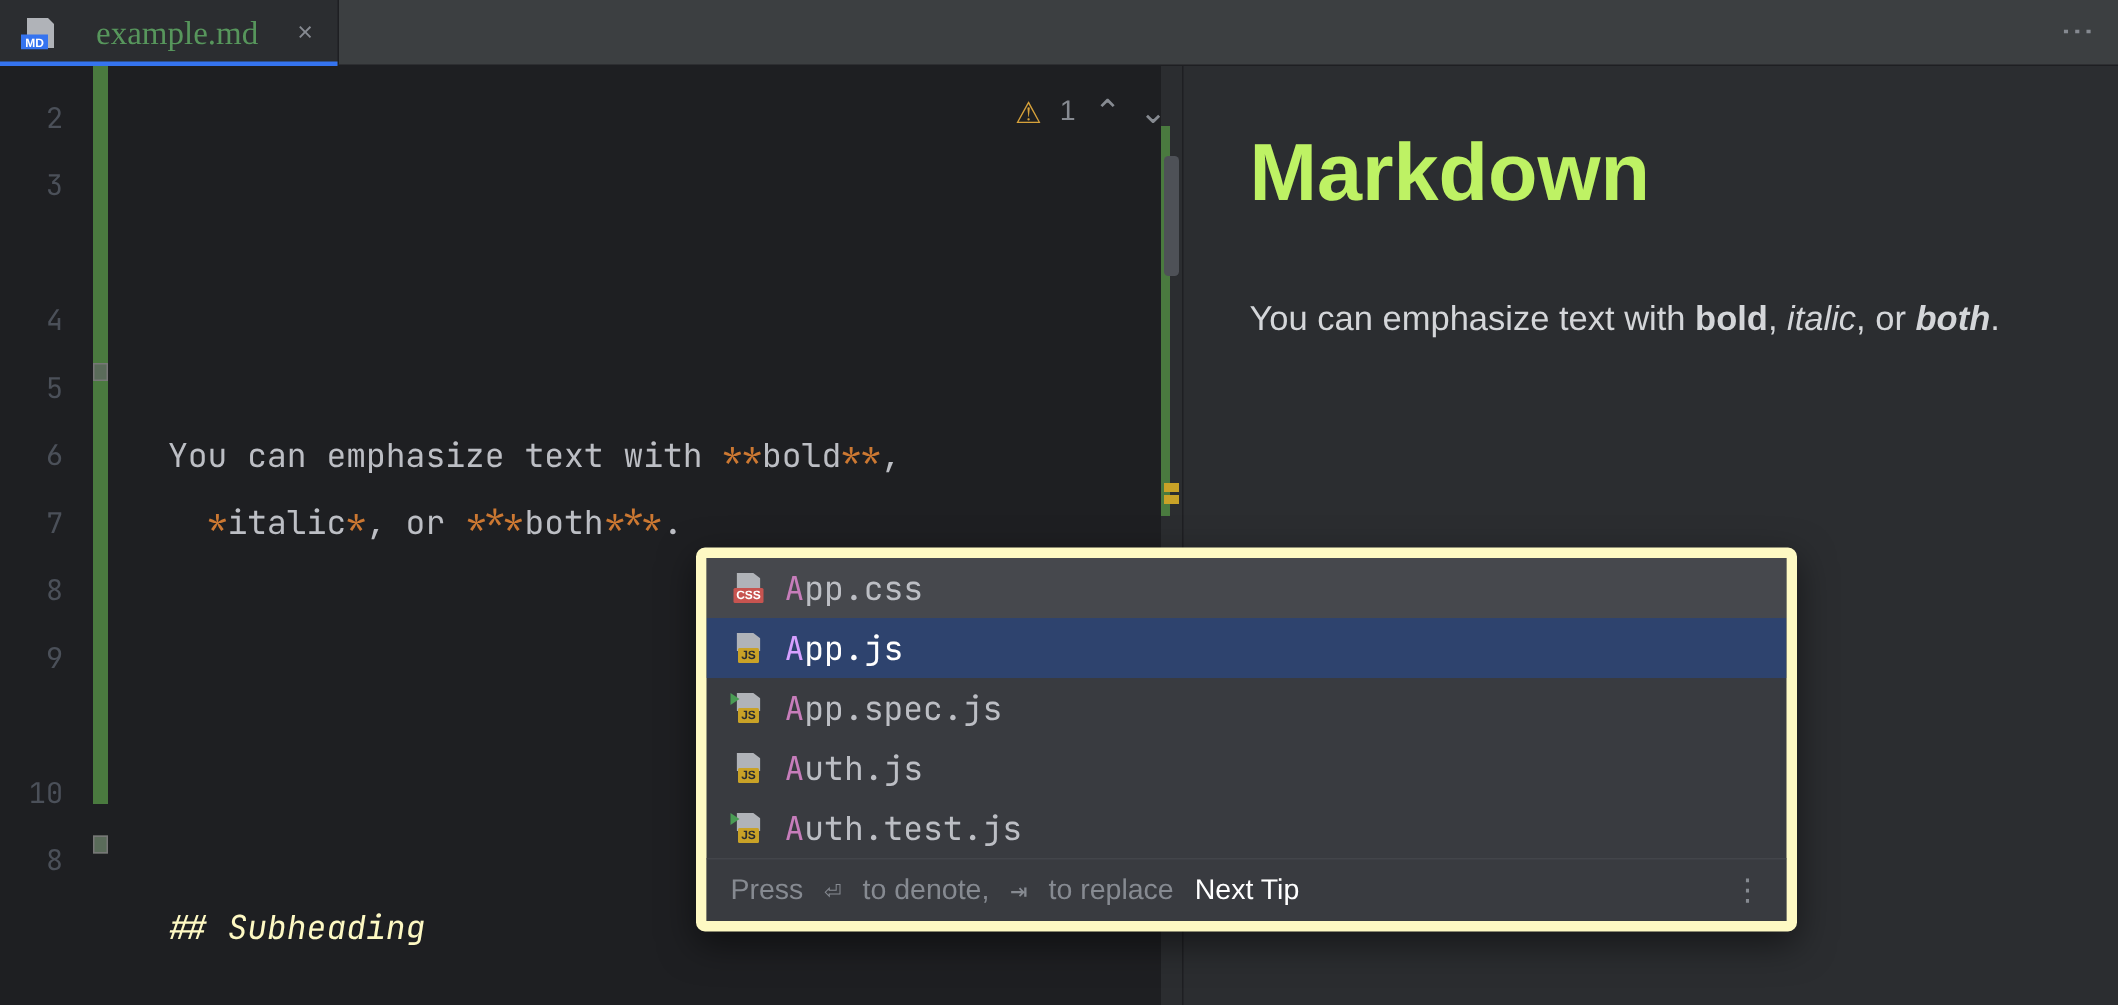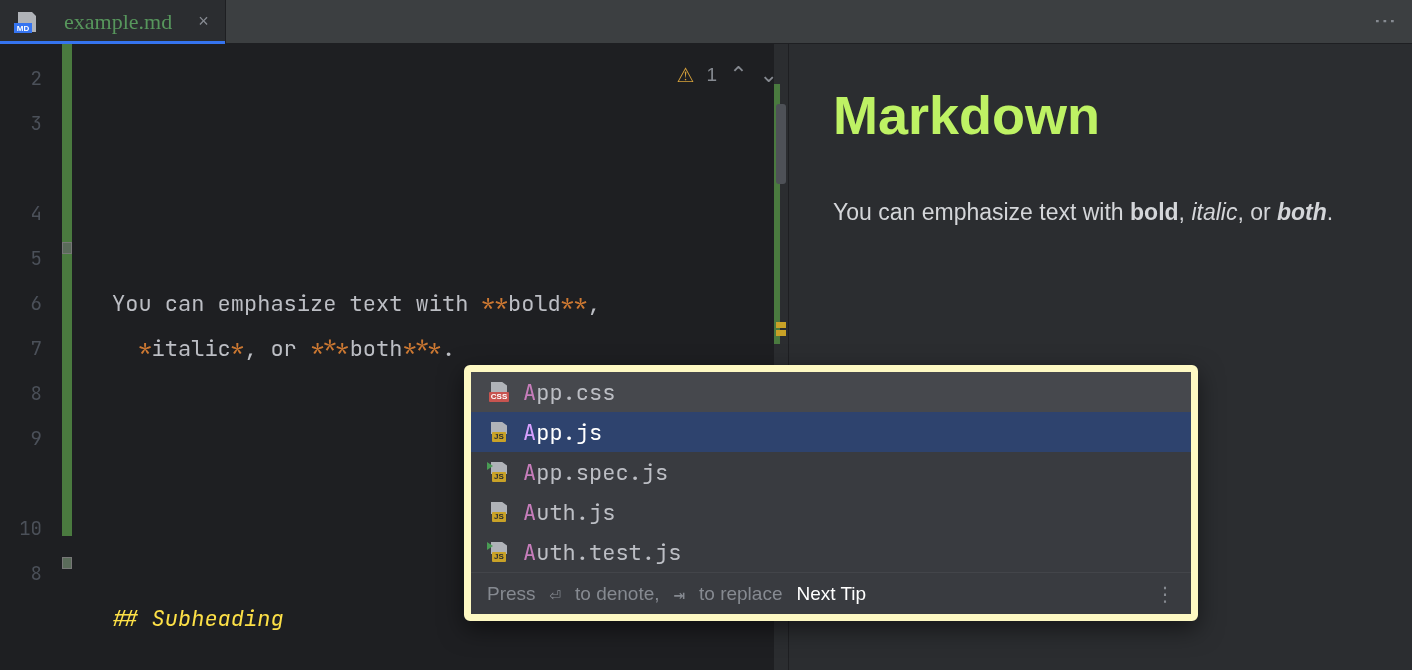--- a/index.html
+++ b/index.html
@@ -136,21 +136,21 @@
   font-family: "JetBrains Mono", Menlo, Consolas, monospace;
   font-size: 22px;
   line-height: 45px;
   white-space: pre;
   position: relative;
 }
 .code-line { height: 45px; padding-left: 4px; margin-left: 12px; }
 .code-line.dbl { height: 90px; white-space: pre-wrap; word-break: break-all; }
 .c-text { color: #bcbec4; }
 .c-bold { color: #cc7832; }
-.c-heading { color: #fde047; font-style: italic; }
+.c-heading { color: #fef9c3; font-style: italic; }
 
 .overview-ruler {
   position: absolute;
   right: 0;
   top: 0;
   width: 14px;
   height: 100%;
   background: #2b2d30;
 }
 .overview-ruler .mark { position: absolute; left: 2px; width: 10px; height: 6px; background: #c9a227; }

